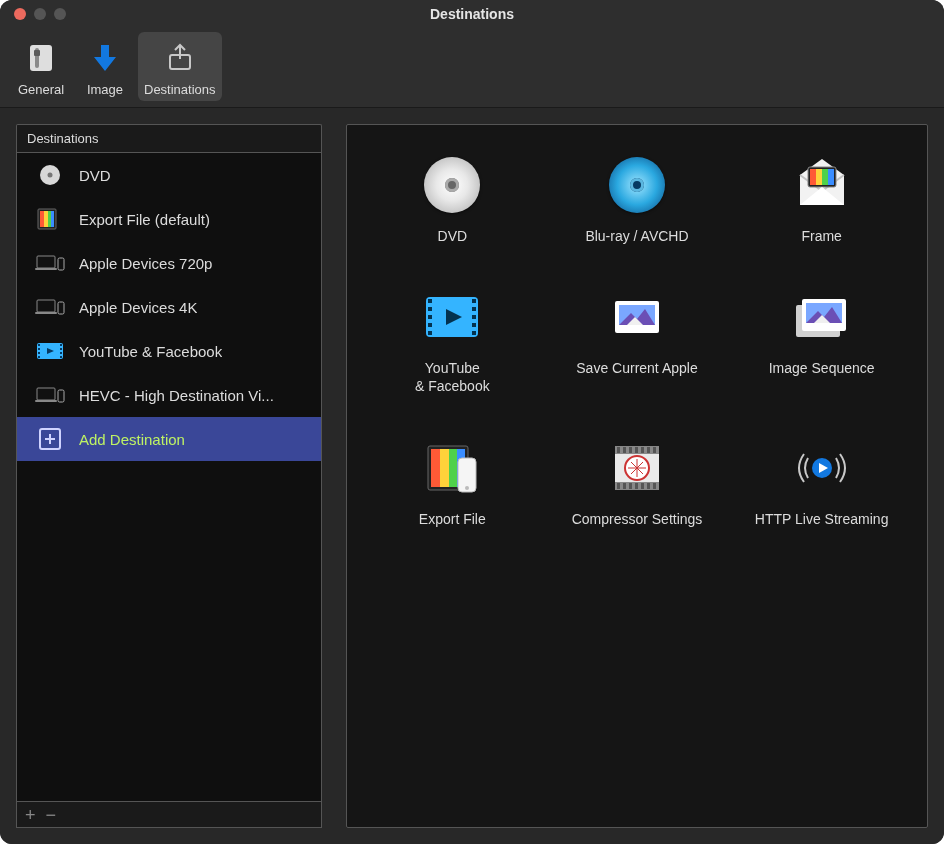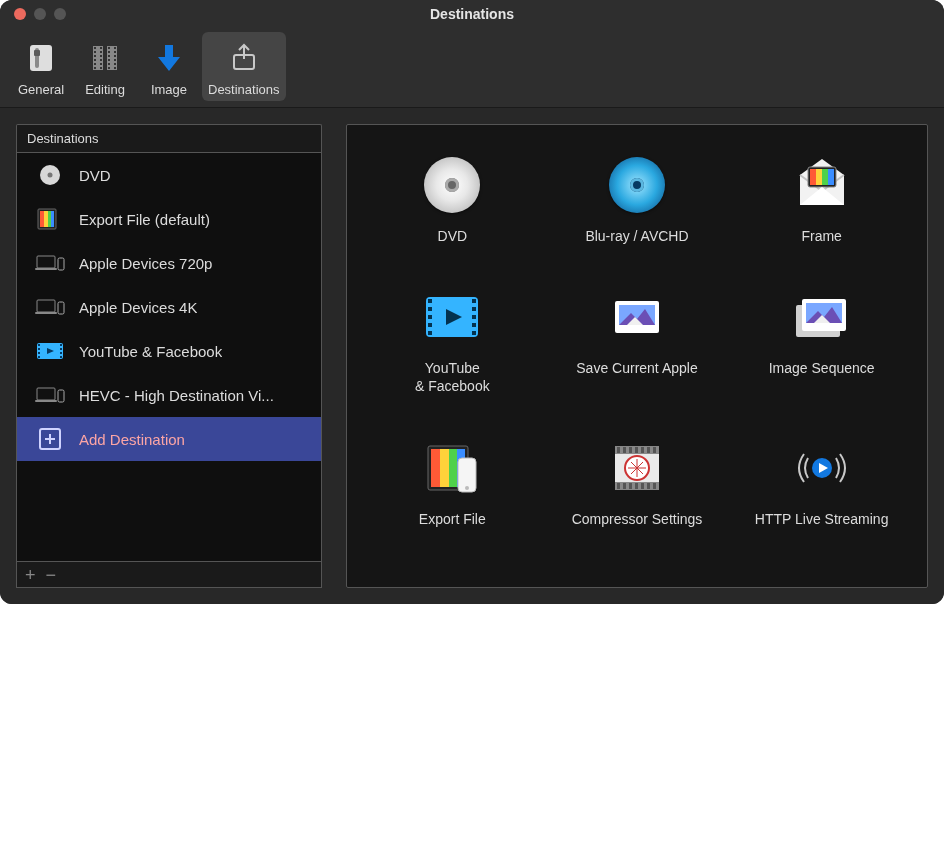--- a/index.html
+++ b/index.html
@@ -18,21 +18,21 @@
     margin: 0;
     padding: 0;
     background: #ffffff;
     font-family: -apple-system, "Helvetica Neue", Arial, sans-serif;
     font-size: 13px;
     color: var(--text-color);
     -webkit-font-smoothing: antialiased;
   }
   .window {
     width: 944px;
-    height: 604px;
+    height: 844px;
     background: var(--bg-window);
     border-radius: 12px;
     overflow: hidden;
     position: relative;
     display: flex;
     flex-direction: column;
   }
 
   
   .titlebar {
@@ -158,21 +158,21 @@
     white-space: nowrap;
     overflow: hidden;
     text-overflow: ellipsis;
   }
   .side-item .label {
     overflow: hidden;
     text-overflow: ellipsis;
   }
   .side-item.selected {
     background: var(--selection-bg);
-    color: #fca5a5;
+    color: #bef264;
   }
   .side-icon {
     width: 30px; height: 24px;
     display: flex;
     align-items: center;
     justify-content: center;
     flex-shrink: 0;
   }
   .side-icon svg { width: 30px; height: 24px; }
 
@@ -441,28 +441,20 @@
       <div class="toolbar-icon">
           <svg>
             <use href="#ico-general"></use>
           </svg>
         </div>
       <div class="toolbar-label">General</div>
     </div>
     <div class="toolbar-item">
       <div class="toolbar-icon">
           <svg>
-            <use href="#ico-editing"></use>
-          </svg>
-        </div>
-      <div class="toolbar-label">Editing</div>
-    </div>
-    <div class="toolbar-item">
-      <div class="toolbar-icon">
-          <svg>
             <use href="#ico-import"></use>
           </svg>
         </div>
       <div class="toolbar-label">Image</div>
     </div>
     <div class="toolbar-item active">
       <div class="toolbar-icon">
           <svg>
             <use href="#ico-destinations"></use>
           </svg>

